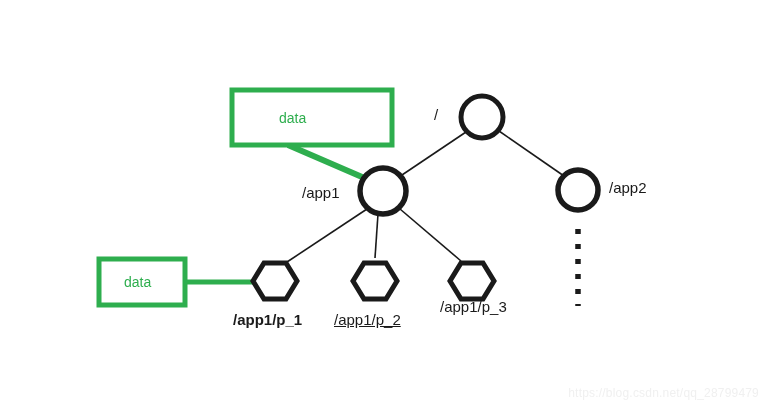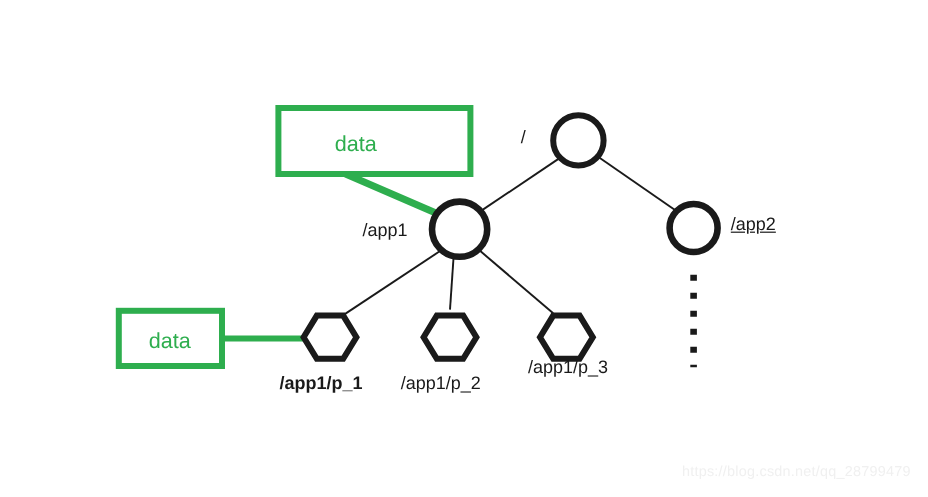--- a/index.html
+++ b/index.html
@@ -31,21 +31,21 @@
     position: absolute;
     font-family: "Liberation Sans", sans-serif;
     font-size: 15px;
     color: #1a1a1a;
     white-space: nowrap;
     letter-spacing: 0px;
   }
   .box-label {
     position: absolute;
     font-family: "Liberation Sans", sans-serif;
-    font-size: 18px;
+    font-size: 14px;
     color: #2eae4e;
     white-space: nowrap;
   }
   #watermark {
     position: absolute;
     right: 14px;
     bottom: 14px;
     font-family: "Liberation Sans", sans-serif;
     font-size: 12px;
     color: #f0f0f0;
@@ -87,25 +87,25 @@
     <g>
       <rect x="232" y="90" width="160" height="55" fill="#ffffff" stroke="#2eae4e" stroke-width="5"></rect>
       <rect x="99" y="259" width="86" height="46" fill="#ffffff" stroke="#2eae4e" stroke-width="5"></rect>
     </g>
   </svg>
 
   <span class="node-label" style="left:434px; top:106px;">/</span>
 
   <span class="node-label" style="left:302px; top:184px;">/app1</span>
 
-  <span class="node-label" style="left:609px; top:179px;text-decoration:underline;">/app2</span>
+  <span class="node-label" style="left:609px; top:179px;">/app2</span>
 
   <span class="node-label" style="left:233px; top:311px;font-weight:bold;">/app1/p_1</span>
 
-  <span class="node-label" style="left:334px; top:311px;">/app1/p_2</span>
+  <span class="node-label" style="left:334px; top:311px;text-decoration:underline;">/app1/p_2</span>
 
   <span class="node-label" style="left:440px; top:298px;">/app1/p_3</span>
 
   <span class="box-label" style="left:279px; top:110px;">data</span>
 
   <span class="box-label" style="left:124px; top:274px;">data</span>
 
   <div id="watermark">https://blog.csdn.net/qq_28799479</div>
 
 </div>

